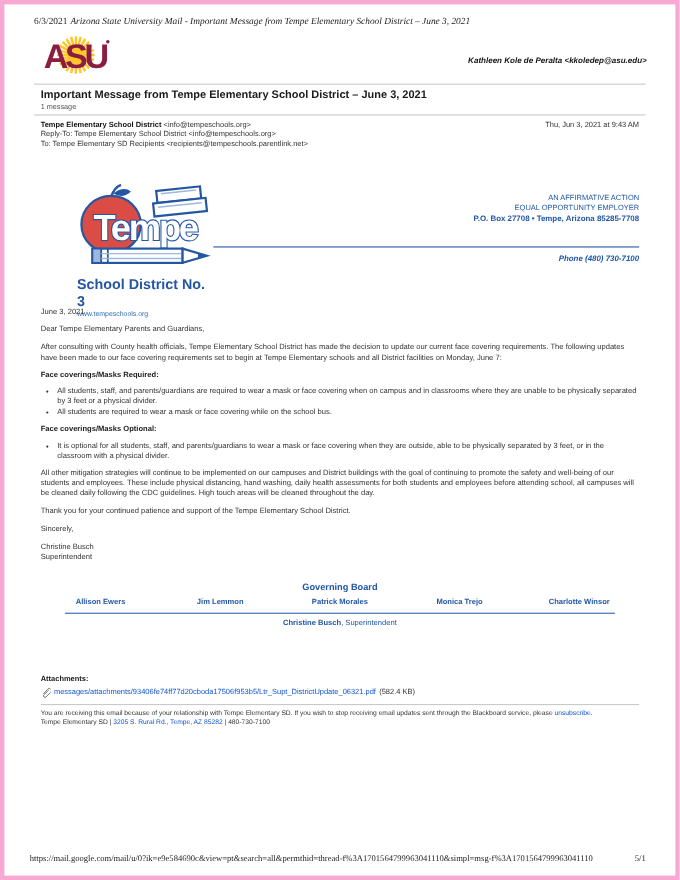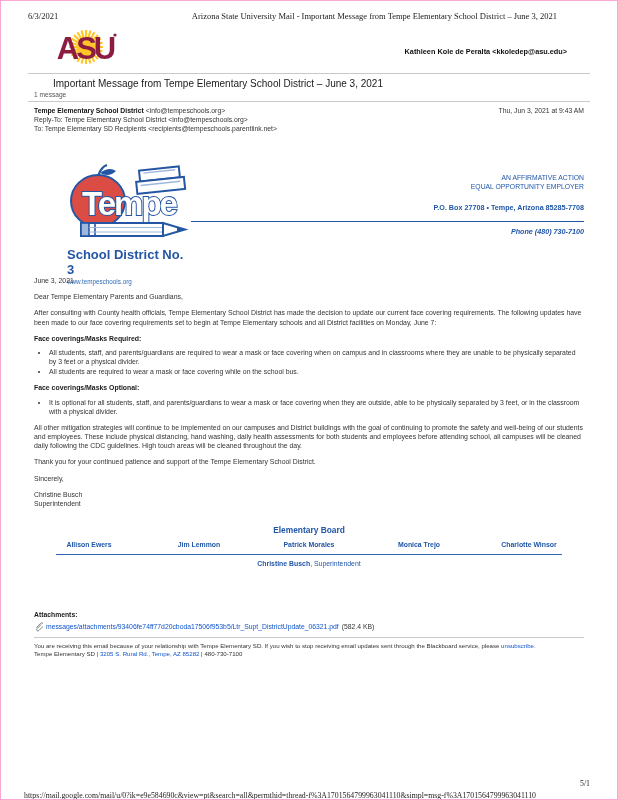--- a/index.html
+++ b/index.html
@@ -1,49 +1,49 @@
 <!DOCTYPE html>
 <html><head>
 <meta charset="utf-8">
 <style>
   * { margin:0; padding:0; box-sizing:border-box; }
   html,body { background:#fff; }
   .page {
     position:relative; width:618px; height:800px; background:#fff;
     font-family:"Liberation Sans", sans-serif; color:#333;
-    border:1px solid #f9a8d4; overflow:hidden;
+    border:4px solid #f9a8d4; overflow:hidden;
   }
   
   .print-header { position:absolute; top:10px; left:0; right:0; height:12px;
     font-family:"Liberation Serif", serif; font-size:8.5px; color:#222; }
   .print-date { position:absolute; left:27px; top:0; }
-  .print-title { position:absolute; left:60px; right:60px; top:0; text-align:right; }
+  .print-title { position:absolute; left:60px; right:60px; top:0; text-align:left;font-style:italic; }
   .print-footer { position:absolute; bottom:20px; left:0; right:0;
     font-family:"Liberation Serif", serif; font-size:7.8px; color:#222; }
-  .print-url { position:absolute; left:23px; top:12px; }
+  .print-url { position:absolute; left:23px; top:0; }
   .print-page-num { position:absolute; right:27px; top:0; }
 
   
-  .asu-logo { position:absolute; left:32px; top:28px;margin-left:20px; }
-  .account-owner { position:absolute; right:50px; top:46px; font-size:7.3px; font-weight:bold; color:#111; }
+  .asu-logo { position:absolute; left:32px; top:28px; }
+  .account-owner { position:absolute; right:26px; top:46px; font-size:7.3px; font-weight:bold; color:#111;font-style:italic; }
   .rule { position:absolute; left:27px; right:27px; border-top:1px solid #c9c9c9; }
   .rule-1 { top:72px; } .rule-2 { top:100px; }
-  .subject { position:absolute; left:33px; top:77px; font-size:10px; font-weight:normal; color:#1a1a1a;margin-left:19px; }
+  .subject { position:absolute; left:33px; top:77px; font-size:10px; font-weight:bold; color:#1a1a1a; }
   .msg-count { position:absolute; left:33px; top:90px; font-size:6.6px; color:#555; }
   .from-block { position:absolute; left:33px; top:106px; font-size:6.8px; line-height:1.3; color:#333; }
   .from-name { font-weight:bold; color:#111; }
   .recv-date { position:absolute; right:33px; top:106px; font-size:6.8px; color:#333; }
 
   
   .tempe-logo { position:absolute; left:66px; top:162px; width:124px; text-align:left; }
   .tempe-district { color:#2456A4; font-weight:bold; font-size:13px; margin-top:-2px; }
   .tempe-site { color:#2f6cb5; font-size:6.3px; margin-top:1px; }
   .lh-right { position:absolute; right:33px; top:172px; text-align:right; color:#2056A7; }
   .lh-aff { font-size:6.8px; line-height:1.35; }
-  .lh-addr { font-size:7.2px; font-weight:bold; margin-top:12px; }
+  .lh-addr { font-size:7.2px; font-weight:bold; }
   .lh-rule { position:absolute; left:190px; right:33px; top:220px; border-top:1px solid #2456A4; }
   .lh-phone { position:absolute; right:33px; top:226px; font-size:7.2px; font-weight:bold; color:#2056A7;font-style:italic; }
 
   
   .letter { position:absolute; left:33px; right:33px; top:275px; font-size:6.9px; line-height:1.33; color:#333; }
   .letter p { margin-bottom:7px; }
   .letter .bold-head { font-weight:bold; color:#1a1a1a; margin-bottom:5px; }
   .letter ul { margin:0 0 7px 15px; padding:0; }
   .letter li { margin-bottom:1px; }
   .sig-line { margin-bottom:0 !important; }
@@ -173,21 +173,21 @@
     </ul>
 
     <p>All other mitigation strategies will continue to be implemented on our campuses and District buildings with the goal of continuing to promote the safety and well-being of our students and employees. These include physical distancing, hand washing, daily health assessments for both students and employees before attending school, all campuses will be cleaned daily following the CDC guidelines. High touch areas will be cleaned throughout the day.</p>
     <p>Thank you for your continued patience and support of the Tempe Elementary School District.</p>
     <p>Sincerely,</p>
     <p class="sig-line">Christine Busch</p>
     <p class="sig-line">Superintendent</p>
   </div>
 
   <div class="board">
-    <div class="board-title">Elementary Board</div>
+    <div class="board-title">Governing Board</div>
     <div class="board-members">
       <span class="board-member">Allison Ewers</span>
       <span class="board-member">Jim Lemmon</span>
       <span class="board-member">Patrick Morales</span>
       <span class="board-member">Monica Trejo</span>
       <span class="board-member">Charlotte Winsor</span>
     </div>
     <div class="board-rule"></div>
     <div class="board-supt">
       <b>Christine Busch</b><span>, Superintendent</span>

